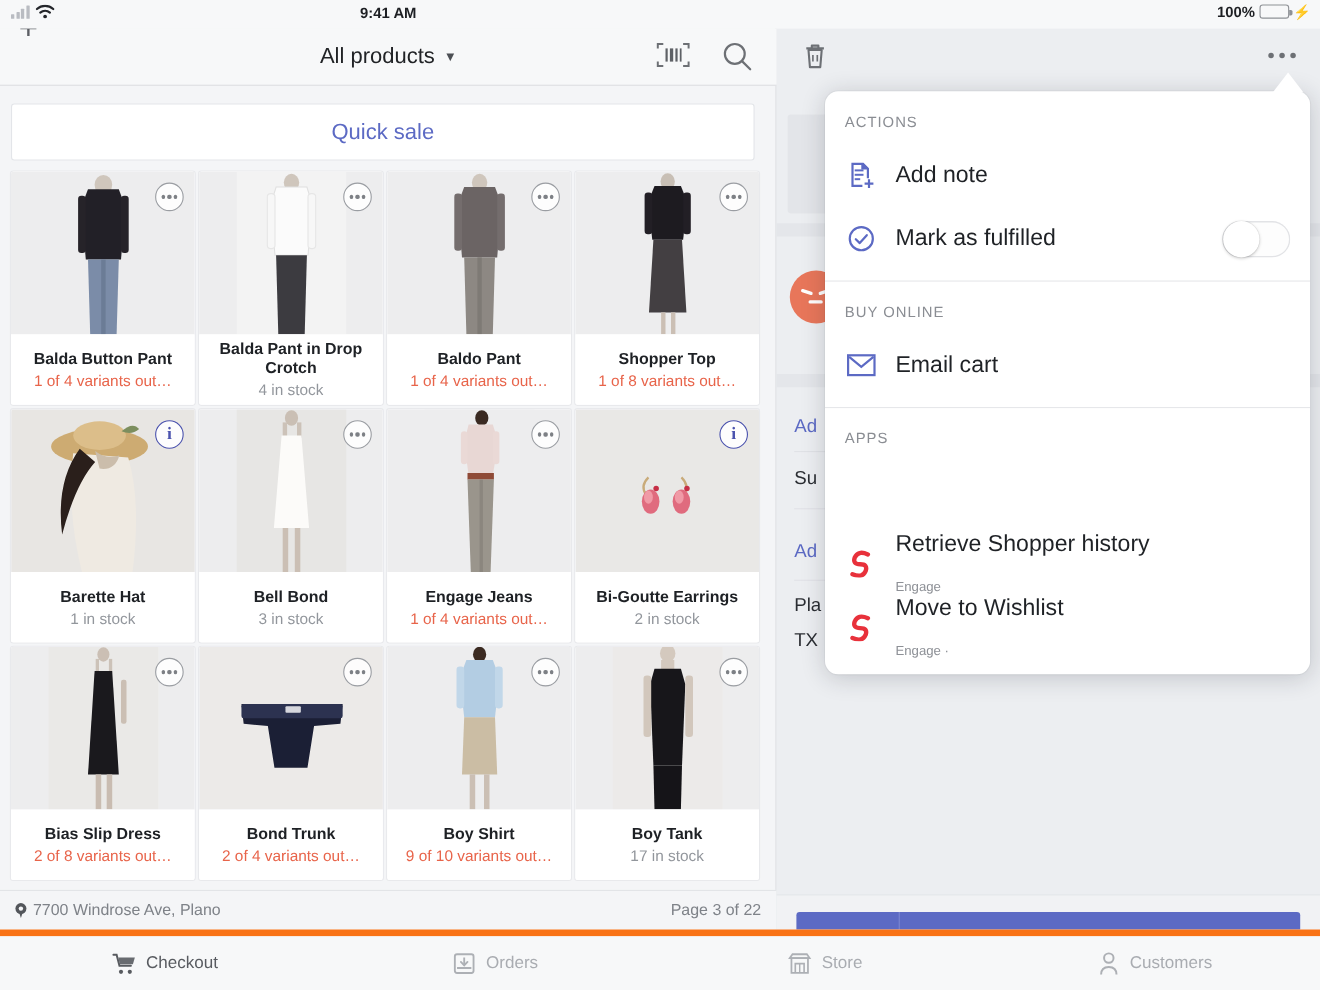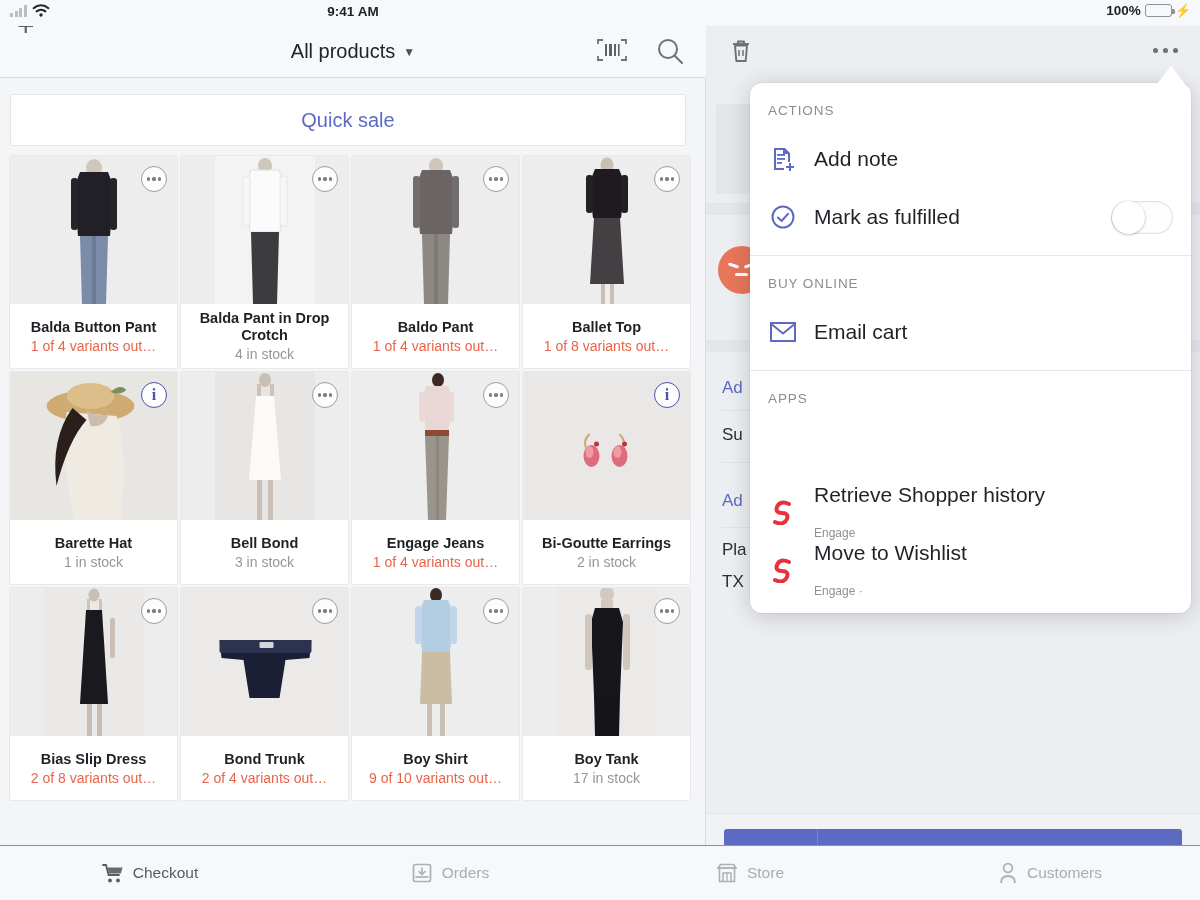--- a/index.html
+++ b/index.html
@@ -200,21 +200,21 @@
   .toggle .knob {
     position: absolute; left: 1px; top: 0px; width: 33px; height: 33px;
     border-radius: 50%; background: #fff;
     box-shadow: 0 1px 3px rgba(0,0,0,.22), 0 0 0 .6px rgba(0,0,0,.06);
   }
   .apps-gap { height: 64px; }
 
   
   .tabbar {
     position: absolute; left: 0; bottom: 0; width: 1200px; height: 55px;
-    background: #f7f8f9; border-top: 1px solid #f97316;
+    background: #f7f8f9; border-top: 6px solid #f97316;
     display: flex;
   }
   .tab {
     flex: 1; display: flex; align-items: center; justify-content: center;
     gap: 9px; cursor: pointer; color: #a9acb1; font-size: 15.5px;
   }
   .tab.active { color: #585b60; }
   .tab svg { display: block; }
 </style>
 </head>
@@ -314,21 +314,21 @@
             </svg>
           </div>
      <div class="badge">
             <span class="bd">
               <i></i>
               <i></i>
               <i></i>
             </span>
           </div>
      <div class="tile-label">
-       <div class="tile-name">Ballet Top</div>
+       <div class="tile-name">Shopper Top</div>
        <div class="tile-stock warn">1 of 8 variants out…</div>
      </div>
         </div>
         <div class="tile">
           <div class="tile-photo">
             <svg class="fig" width="167" height="148" viewBox="0 0 167 148" style="top:0">
               <rect x="0" y="0" width="167" height="148" fill="#e8e6e3"></rect>
         <ellipse cx="80" cy="34" rx="44" ry="16" fill="#cdab72"></ellipse>
         <ellipse cx="80" cy="24" rx="24" ry="13" fill="#dcbe8a"></ellipse>
         <path d="M100 20 q10 -9 16 -2 q-7 6 -16 2 Z" fill="#7c8e5e"></path>
@@ -506,20 +506,29 @@
               <i></i>
             </span>
           </div>
      <div class="tile-label">
        <div class="tile-name">Boy Tank</div>
        <div class="tile-stock ">17 in stock</div>
      </div>
         </div>
       </div>
 
+    <div class="lfooter">
+      <div class="loc">
+        <span class="pin">
+            <em></em>
+          </span>
+        <span>7700 Windrose Ave, Plano</span>
+      </div>
+      <div>Page 3 of 22</div>
+    </div>
   </div>
 
   <div class="pane-right"></div>
 
   <div class="cart-item"></div>
   <div class="cart-sep1"></div>
 
   <div class="avatar">
     <span class="eye" style="left:10px; top:18px; width:11px; transform:rotate(18deg);"></span>
     <span class="eye" style="left:26px; top:18px; width:11px; transform:rotate(-18deg);"></span>

